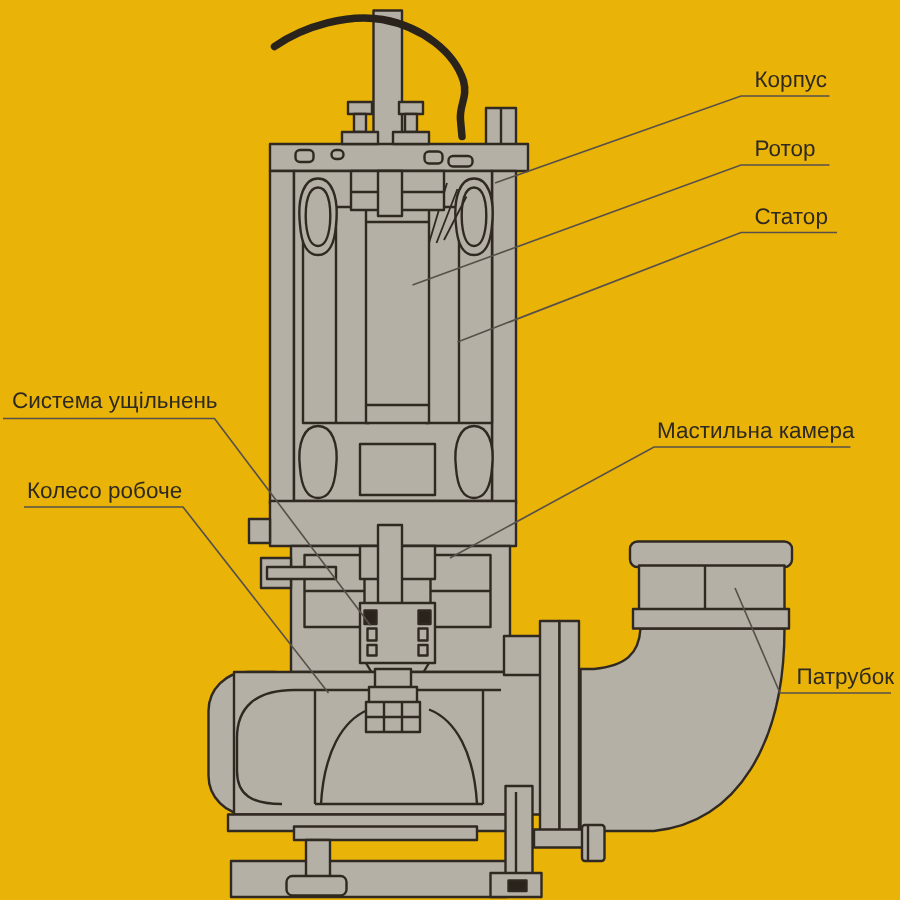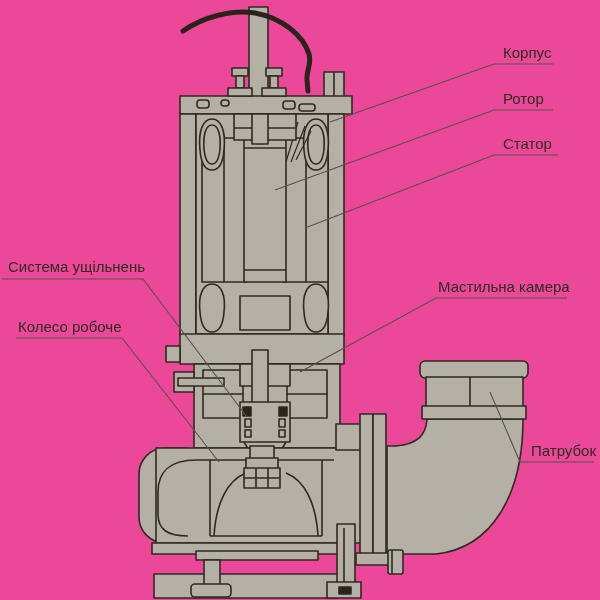--- a/index.html
+++ b/index.html
@@ -1,16 +1,16 @@
 <!DOCTYPE html>
 <html><head>
 <meta charset="utf-8">
 <style>
   html,body{margin:0;padding:0;background:#ffffff;}
-  .stage{width:600px;height:600px;background:#ec4899;position:relative;overflow:hidden;
+  .stage{width:600px;height:600px;background:#eab308;position:relative;overflow:hidden;
          font-family:"Liberation Sans",sans-serif;}
   svg{display:block;}
   text.callout-label{font-family:"Liberation Sans",sans-serif;font-size:15px;fill:#2e2a22;}
 </style>
 </head>
 <body>
 
 <div class="stage">
 <svg viewBox="0 0 600 600" width="600" height="600">
 

